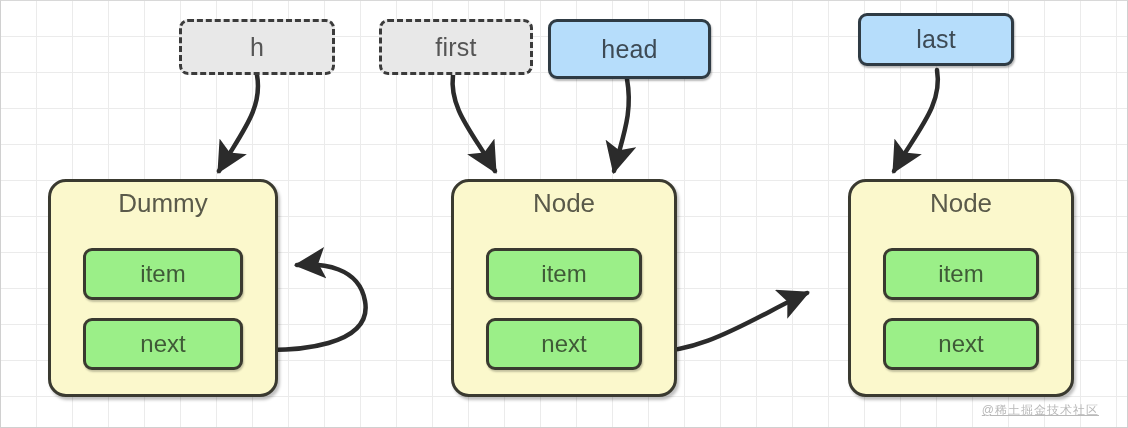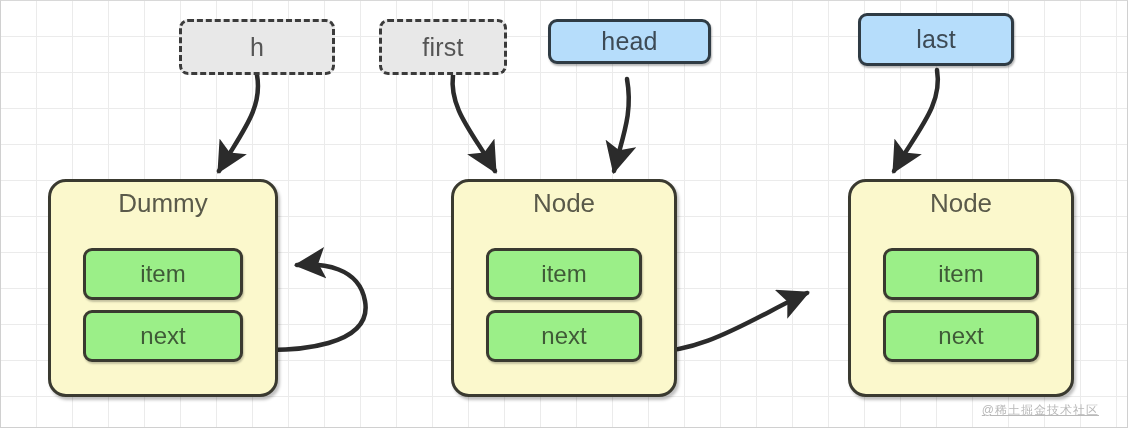--- a/index.html
+++ b/index.html
@@ -89,21 +89,21 @@
     border: 3px solid #3a3a30;
     border-radius: 9px;
     display: flex;
     align-items: center;
     justify-content: center;
     font-size: 24px;
     color: #3f5a37;
     box-shadow: 1px 2px 2px rgba(0,0,0,.22);
   }
   .field.item { top: 66px; }
-  .field.next { top: 128px; }
+  .field.next { top: 136px; }
 
   .watermark {
     position: absolute;
     right: 28px;
     bottom: 8px;
     font-size: 12px;
     color: #b9b9b9;
     letter-spacing: 1px;
     z-index: 4;
     white-space: nowrap;
@@ -155,25 +155,25 @@
 
     <g>
       <path d="M 642 350 C 700 356 760 312 806 292" fill="none" stroke="#2b2b2b" stroke-width="4.5" stroke-linecap="round" marker-end="url(#arrow)"></path>
     </g>
   </svg>
 
   <div class="ptr dashed" style="left:178px; top:18px; width:156px; height:56px;">
     <span>h</span>
   </div>
 
-  <div class="ptr dashed" style="left:378px; top:18px; width:128px; height:56px;">
+  <div class="ptr dashed" style="left:378px; top:18px; width:154px; height:56px;">
     <span>first</span>
   </div>
 
-  <div class="ptr solid" style="left:547px; top:18px; width:163px; height:45px;">
+  <div class="ptr solid" style="left:547px; top:18px; width:163px; height:60px;">
     <span>head</span>
   </div>
 
   <div class="ptr solid" style="left:857px; top:12px; width:156px; height:53px;">
     <span>last</span>
   </div>
 
   <div class="node" style="left:47px; top:178px; width:230px; height:218px;">
     <div class="node-title">Dummy</div>
     <div class="field item">

